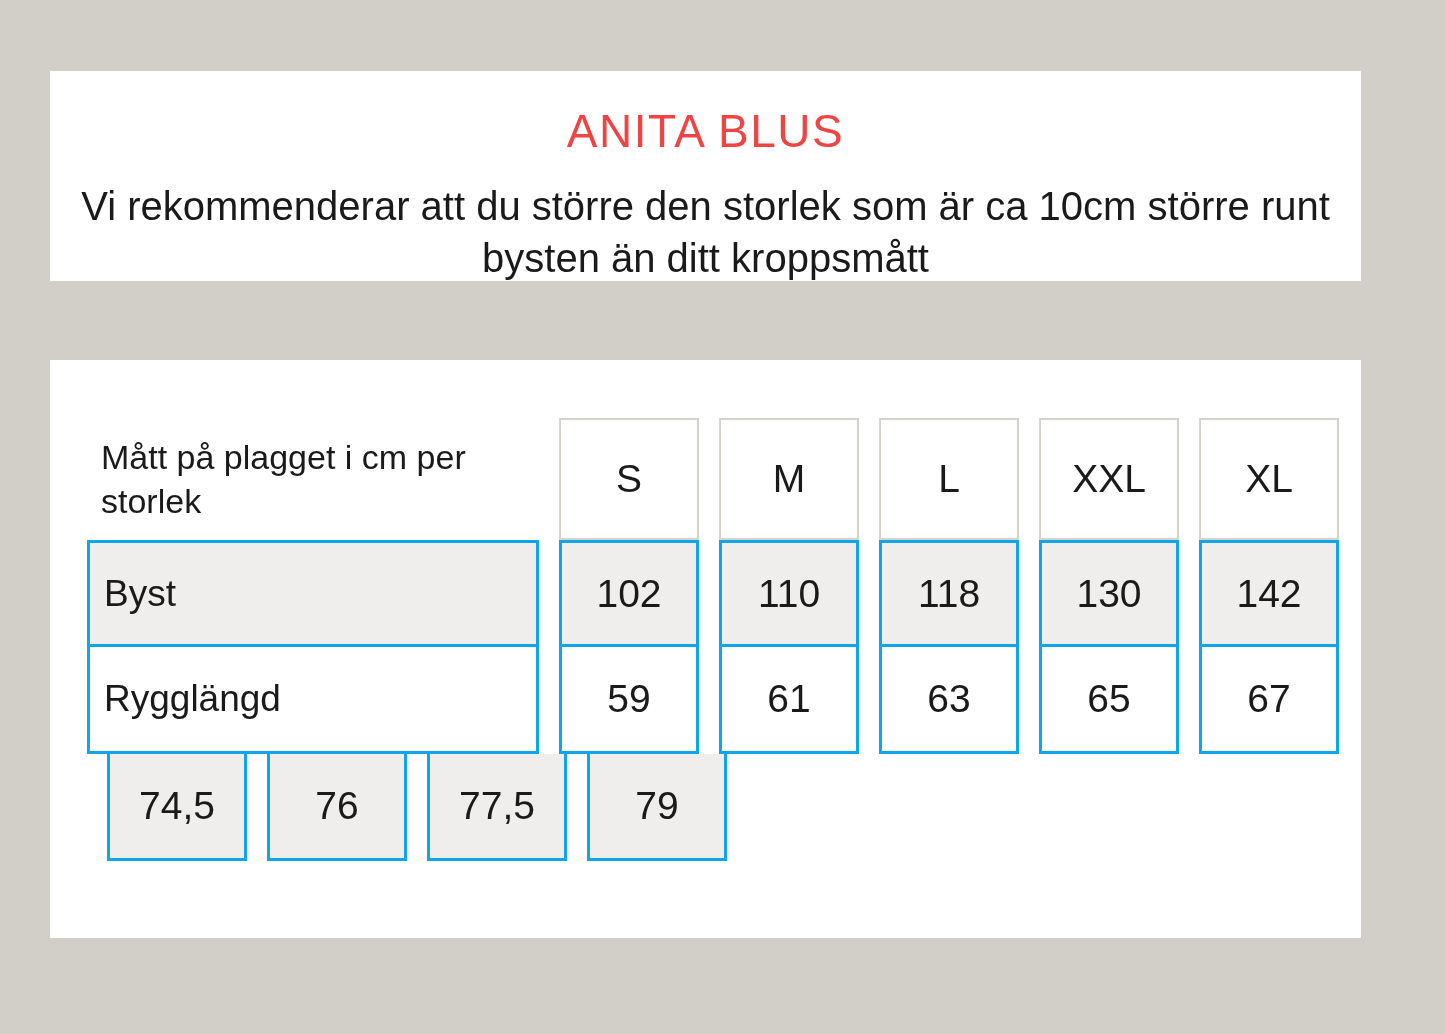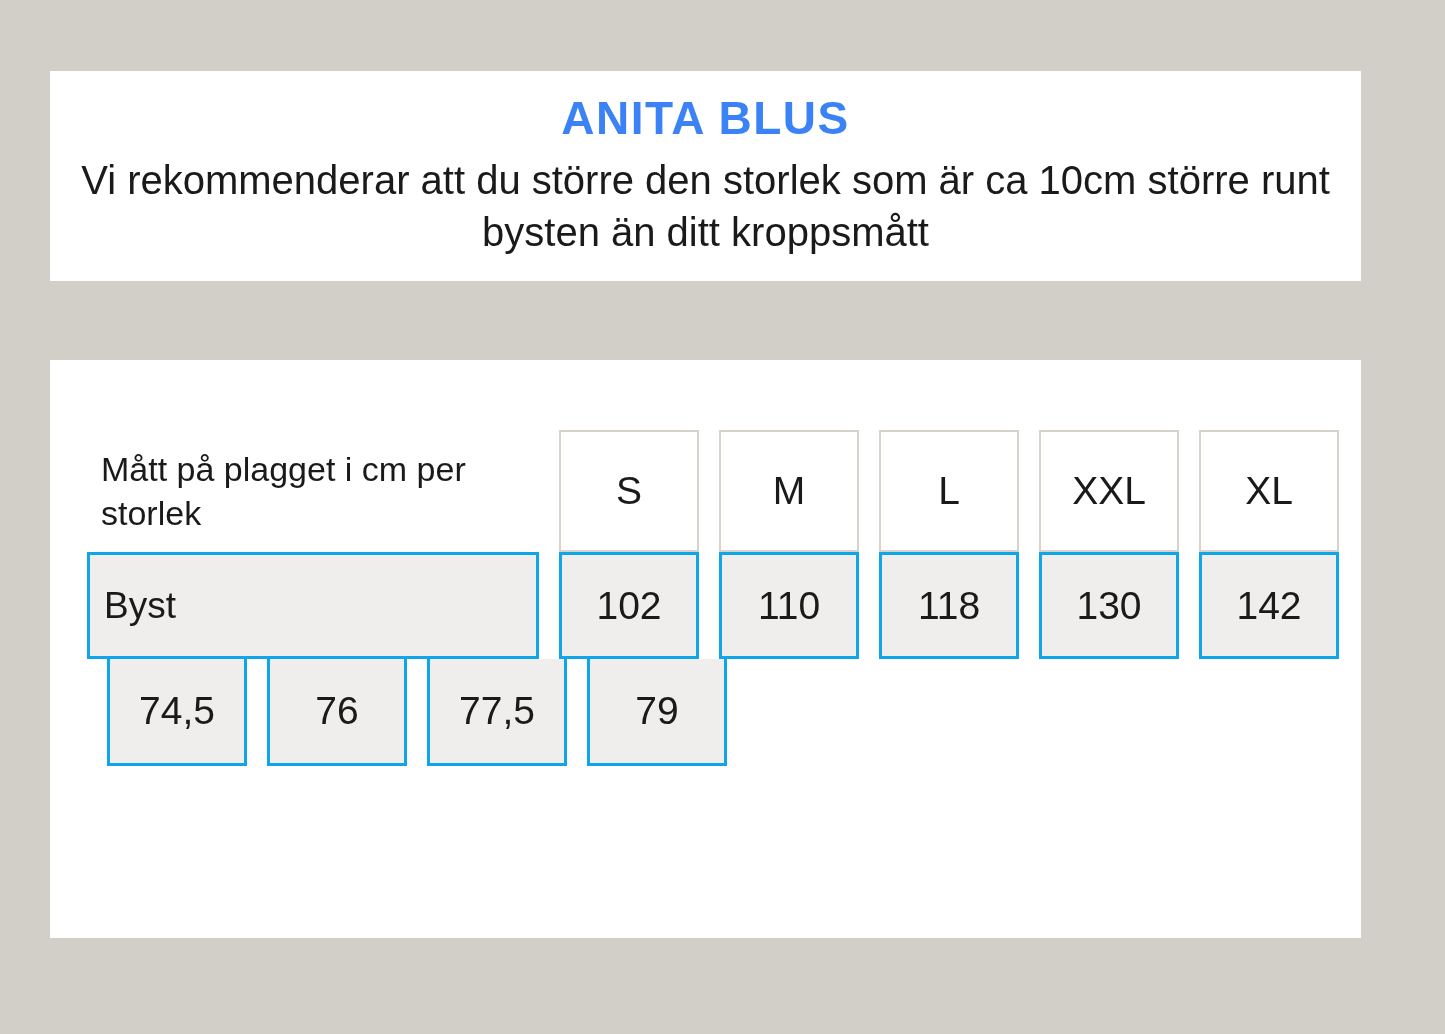--- a/index.html
+++ b/index.html
@@ -30,25 +30,25 @@
     background: #ffffff;
     display: flex;
     flex-direction: column;
     align-items: center;
     justify-content: flex-start;
     padding-top: 18px;
     box-sizing: border-box;
   }
   .product-title {
     font-size: 46px;
-    font-weight: 700;
+    font-weight: 400;
     letter-spacing: 1.5px;
     line-height: 1.1;
-    color: #3b82f6;
-    margin: 4px;
+    color: #ef4444;
+    margin: 17px;
     white-space: nowrap;
   }
   .recommendation {
     font-size: 40px;
     font-weight: 400;
     line-height: 1.32;
     text-align: center;
     color: #1a1a1a;
     margin: 6px 0 0 0;
     max-width: 1270px;
@@ -60,21 +60,21 @@
     left: 50px;
     top: 360px;
     width: 1311px;
     height: 578px;
     background: #ffffff;
   }
 
   .size-table {
     position: absolute;
     left: 37px;
-    top: 70px;
+    top: 58px;
     width: 1240px;
   }
 
   .table-row {
     display: flex;
     align-items: stretch;
   }
 
   .label-cell {
     width: 452px;
@@ -158,20 +158,28 @@
 
       <div class="table-row row-body row-shaded">
         <div class="label-cell">Byst</div>
         <div class="size-cell">102</div>
         <div class="size-cell">110</div>
         <div class="size-cell">118</div>
         <div class="size-cell">130</div>
         <div class="size-cell">142</div>
       </div>
 
+      <div class="table-row row-body row-plain">
+        <div class="label-cell">Rygglängd</div>
+        <div class="size-cell">59</div>
+        <div class="size-cell">61</div>
+        <div class="size-cell">63</div>
+        <div class="size-cell">65</div>
+        <div class="size-cell">67</div>
+      </div>
 
       <div class="table-row row-body row-shaded">
         <div class="size-cell">74,5</div>
         <div class="size-cell">76</div>
         <div class="size-cell">77,5</div>
         <div class="size-cell">79</div>
       </div>
 
     </div>
   </div>

